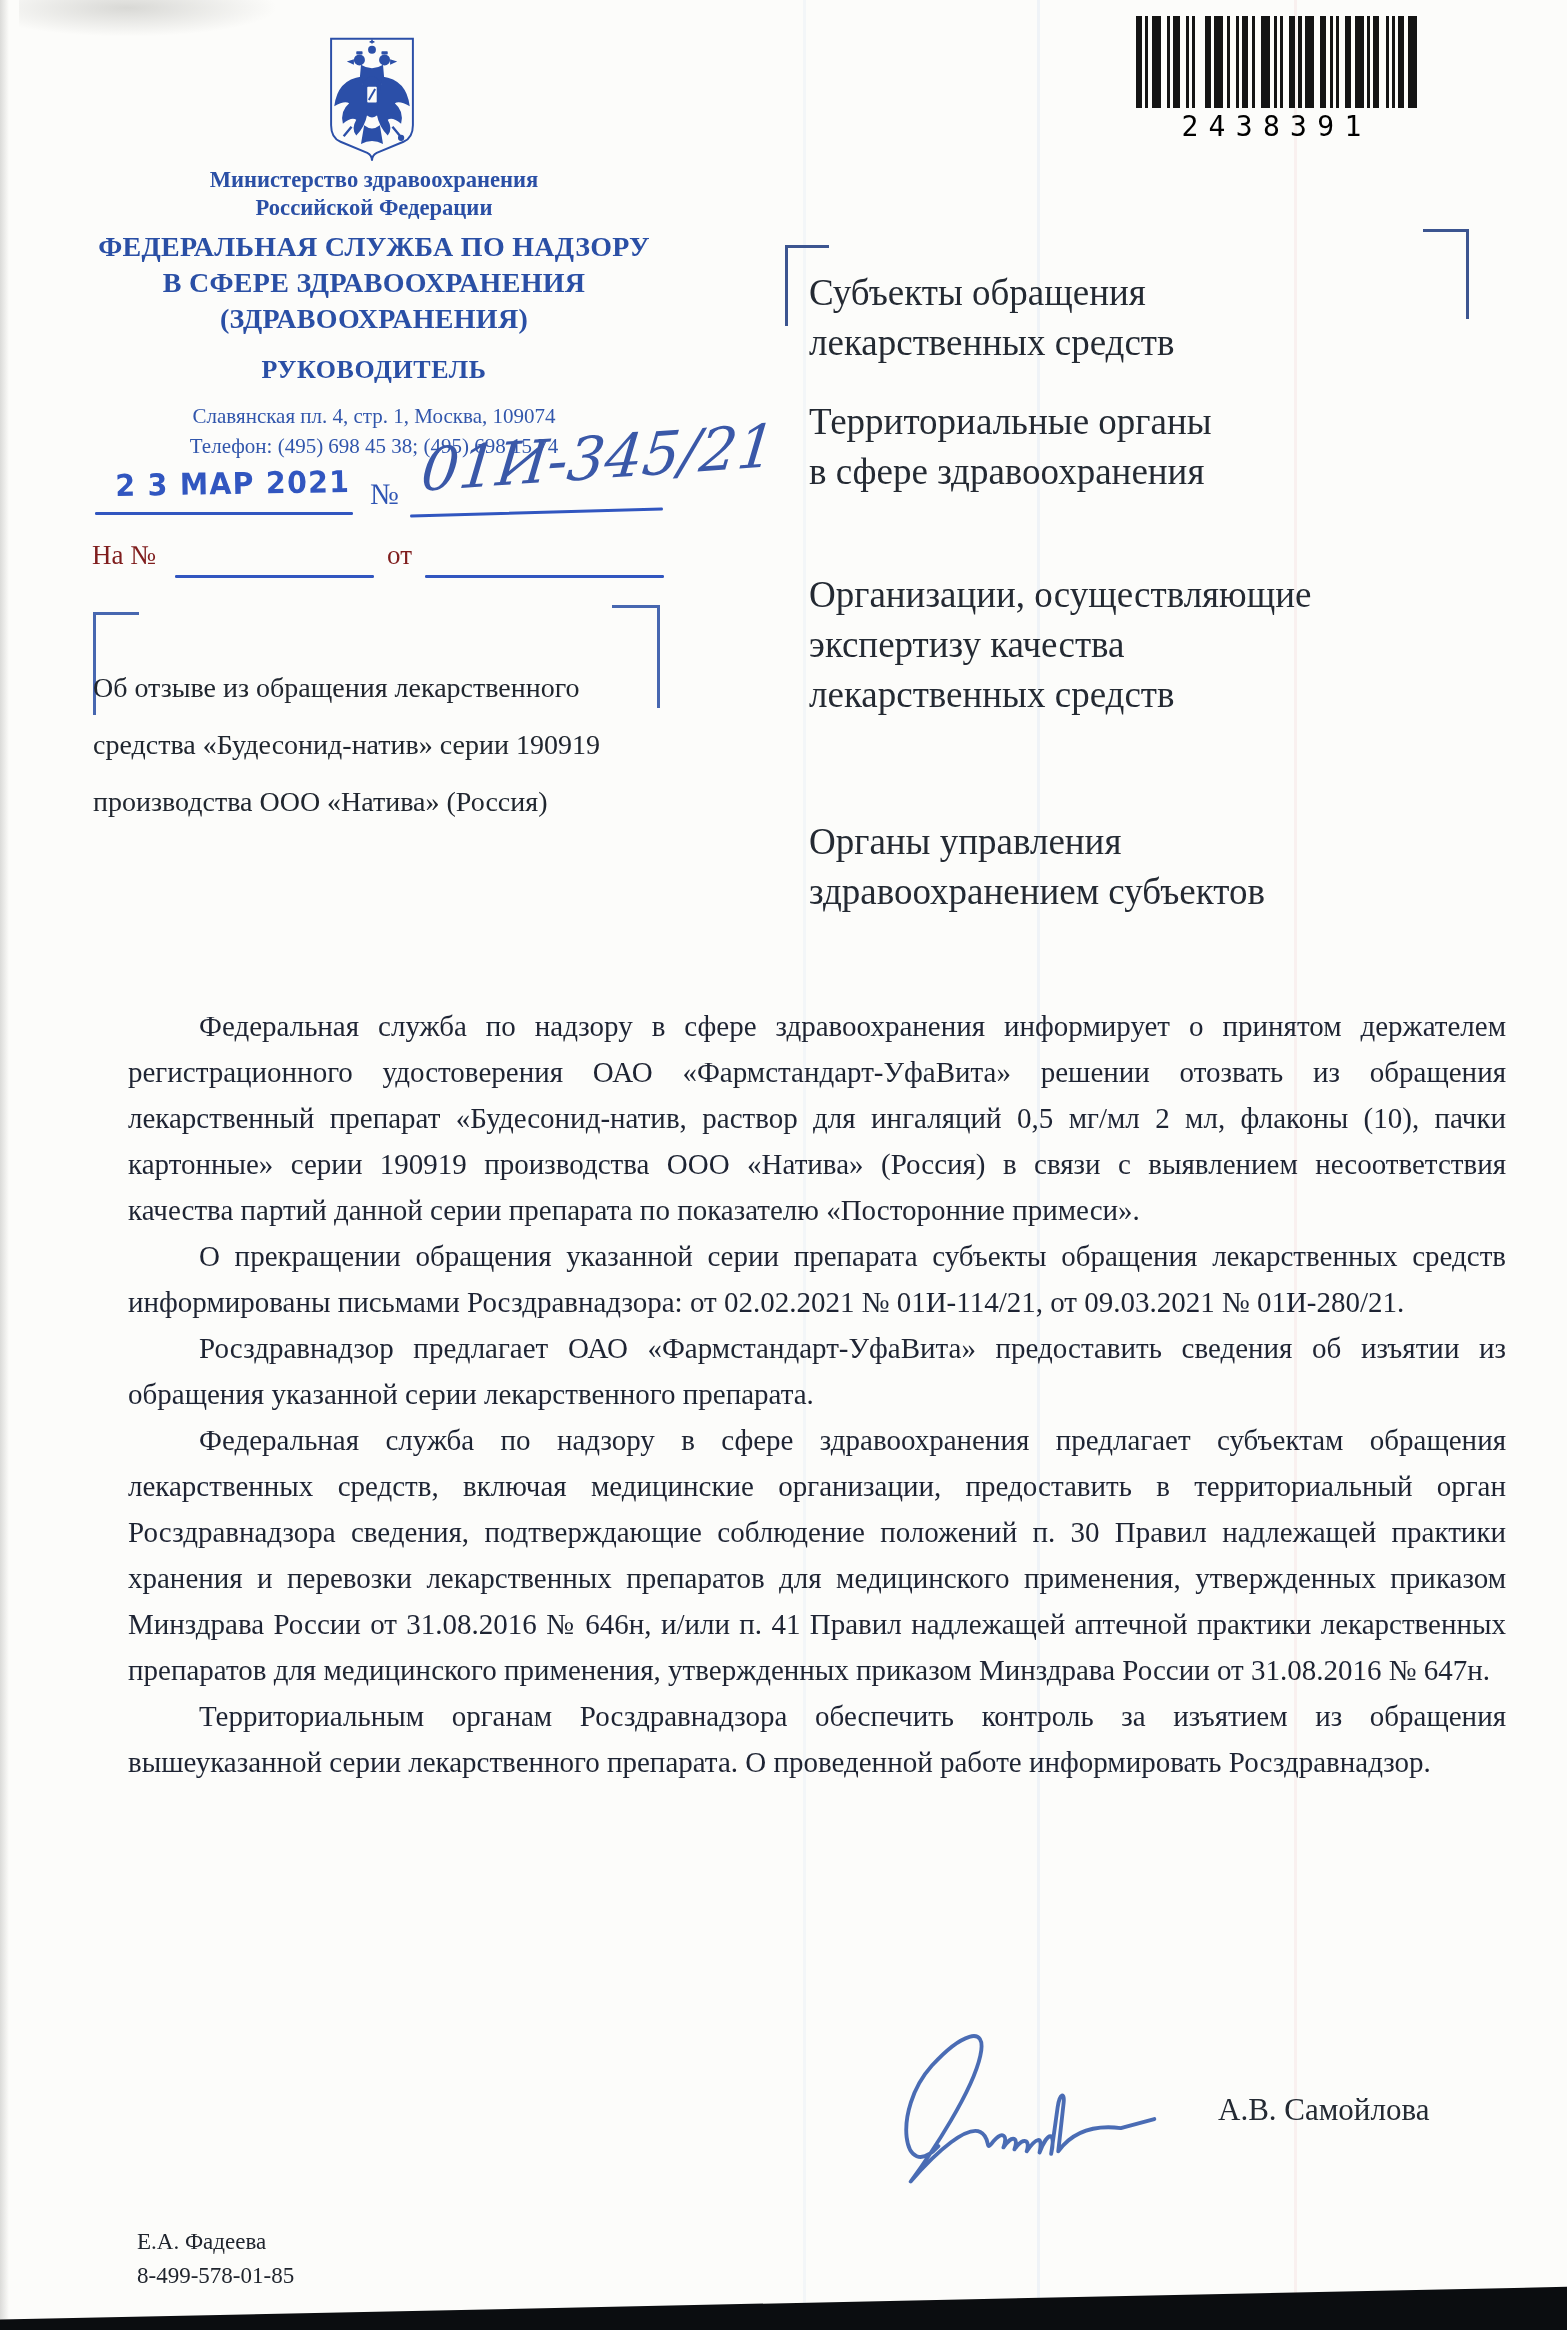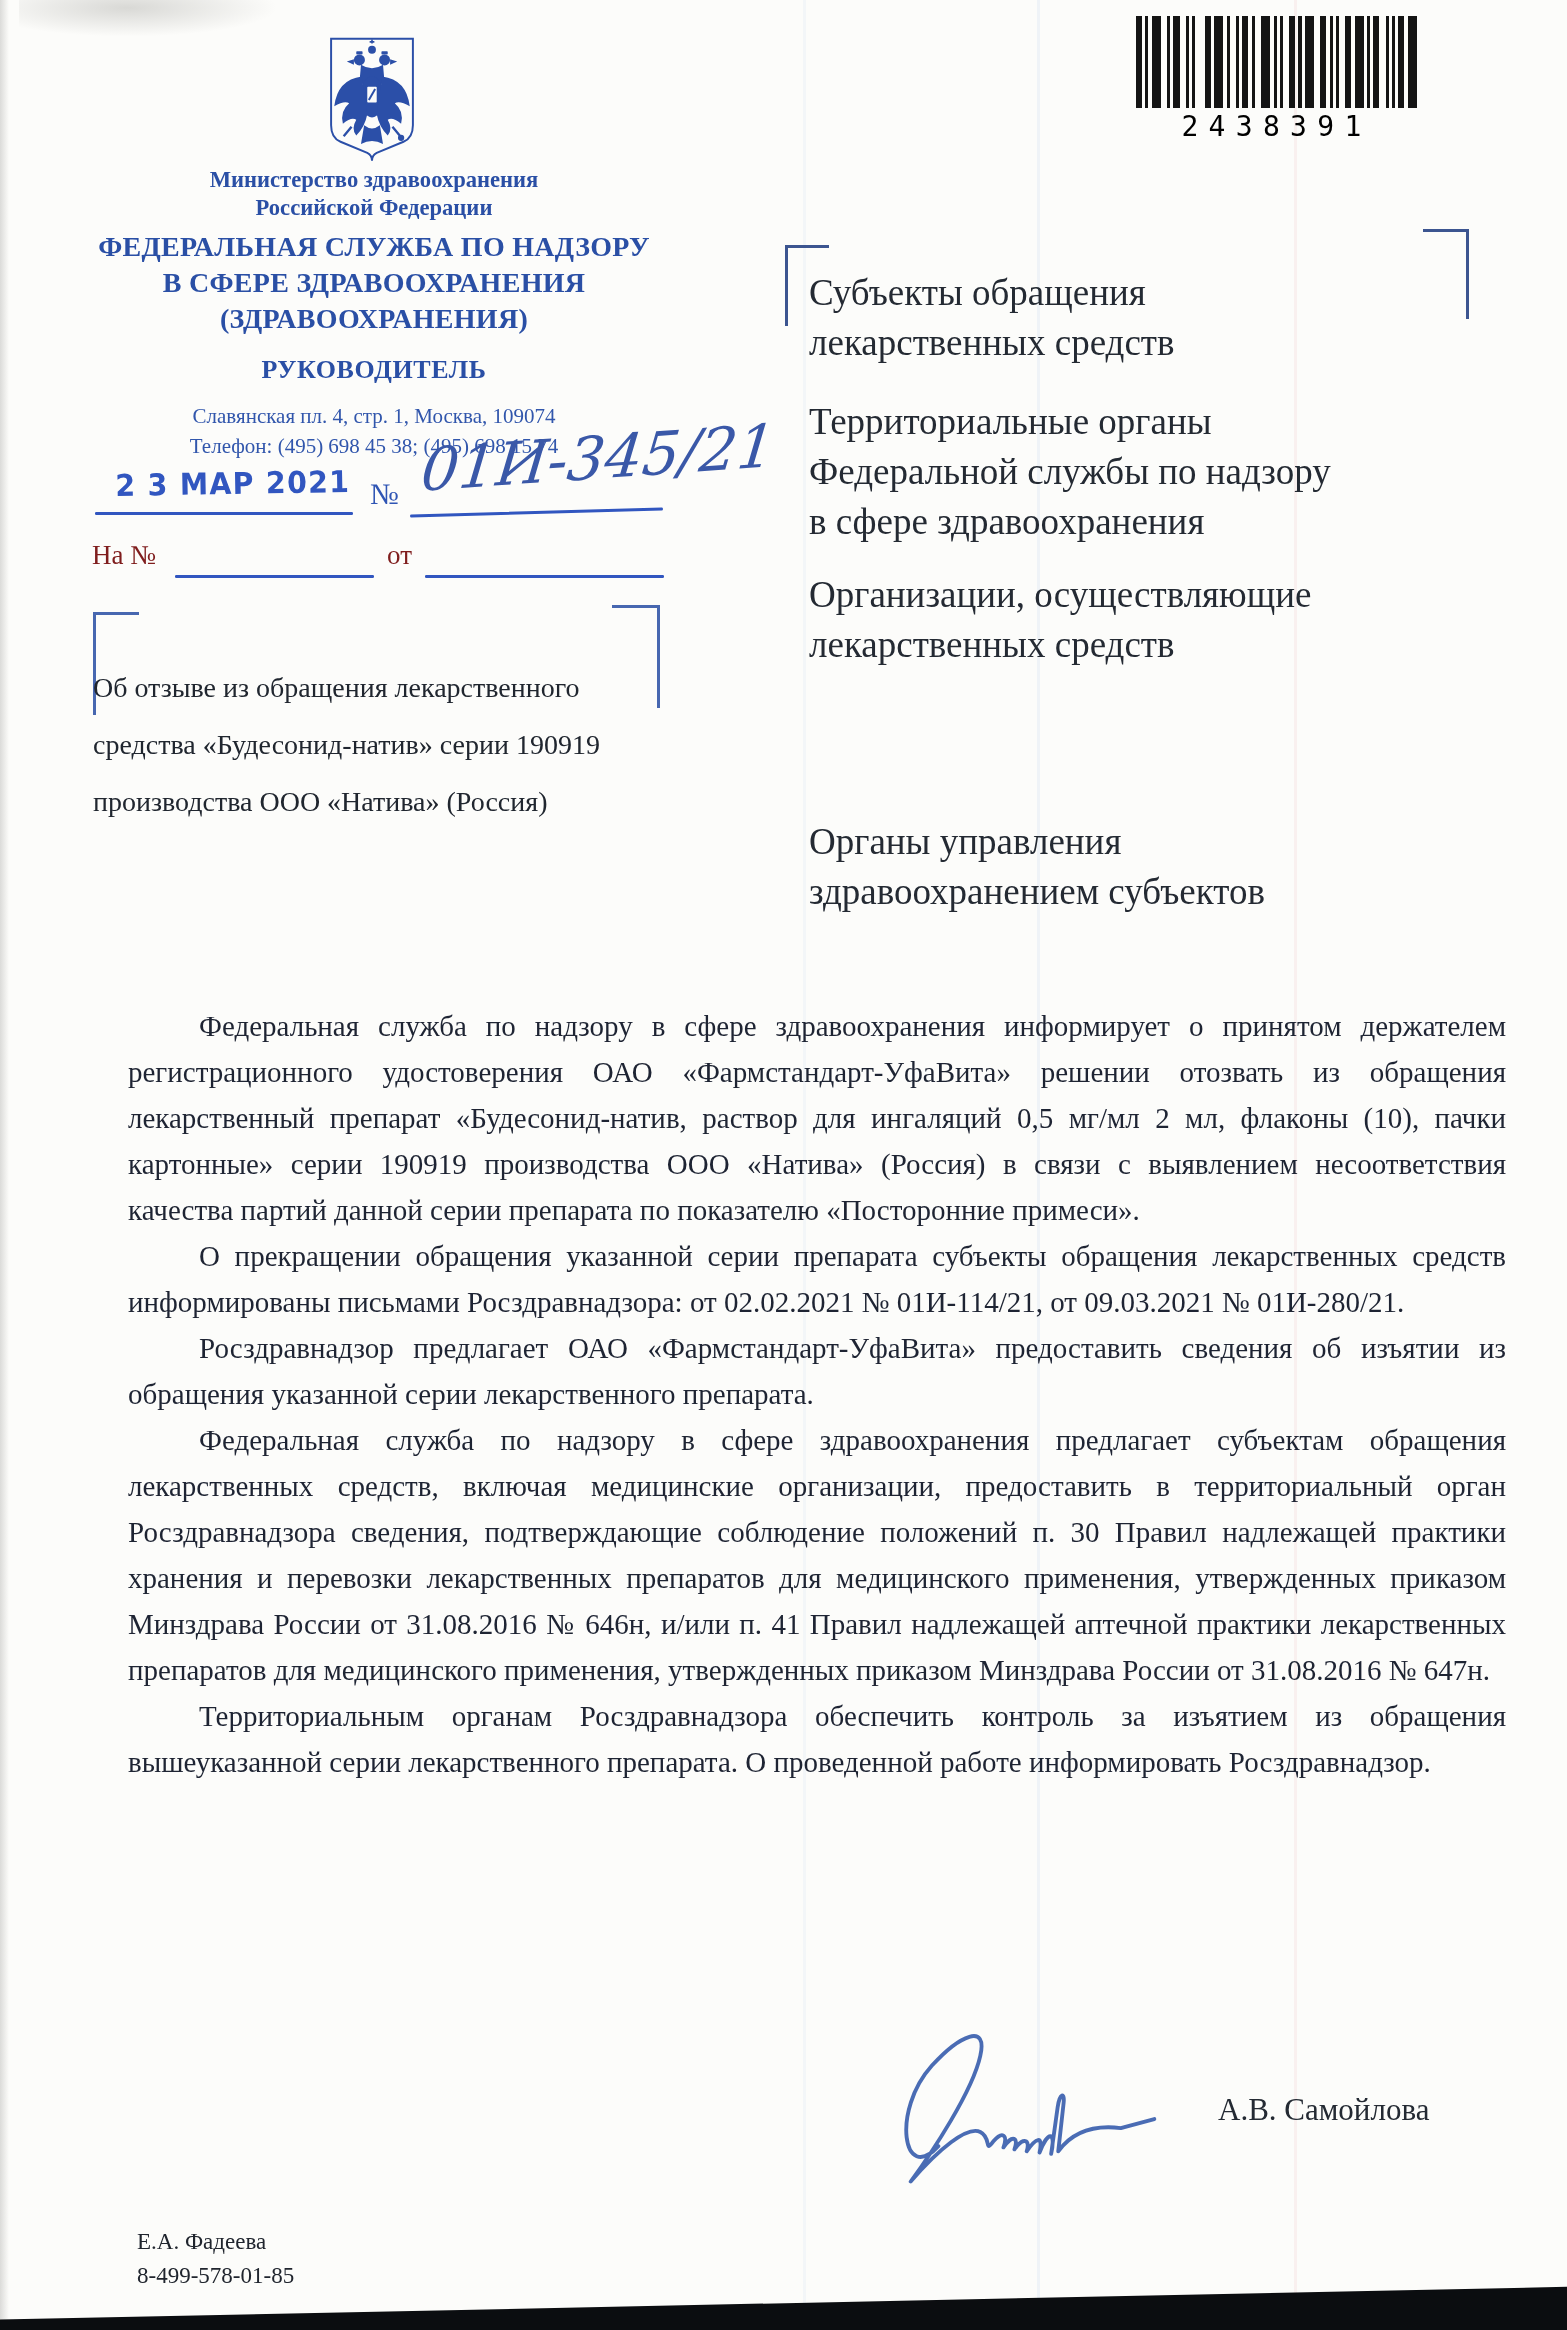--- a/index.html
+++ b/index.html
@@ -200,25 +200,25 @@
   </div>
 
   <div class="subject">Об отзыве из обращения лекарственного средства «Будесонид-натив» серии 190919 производства ООО «Натива» (Россия)</div>
 
   <div class="addr-group g1">
     <div>Субъекты обращения</div>
     <div>лекарственных средств</div>
   </div>
   <div class="addr-group g2">
     <div>Территориальные органы</div>
-    <div>Федеральной службы по надзору</div>
     <div>в сфере здравоохранения</div>
   </div>
   <div class="addr-group g3">
     <div>Организации, осуществляющие</div>
+    <div>экспертизу качества</div>
     <div>лекарственных средств</div>
   </div>
   <div class="addr-group g5">
     <div>Органы управления</div>
     <div>здравоохранением субъектов</div>
   </div>
 
   <div class="body-text">
     <p>Федеральная служба по надзору в сфере здравоохранения информирует о принятом держателем регистрационного удостоверения ОАО «Фармстандарт-УфаВита» решении отозвать из обращения лекарственный препарат «Будесонид-натив, раствор для ингаляций 0,5 мг/мл 2 мл, флаконы (10), пачки картонные» серии 190919 производства ООО «Натива» (Россия) в связи с выявлением несоответствия качества партий данной серии препарата по показателю «Посторонние примеси».</p>
     <p>О прекращении обращения указанной серии препарата субъекты обращения лекарственных средств информированы письмами Росздравнадзора: от 02.02.2021 № 01И-114/21, от 09.03.2021 № 01И-280/21.</p>

